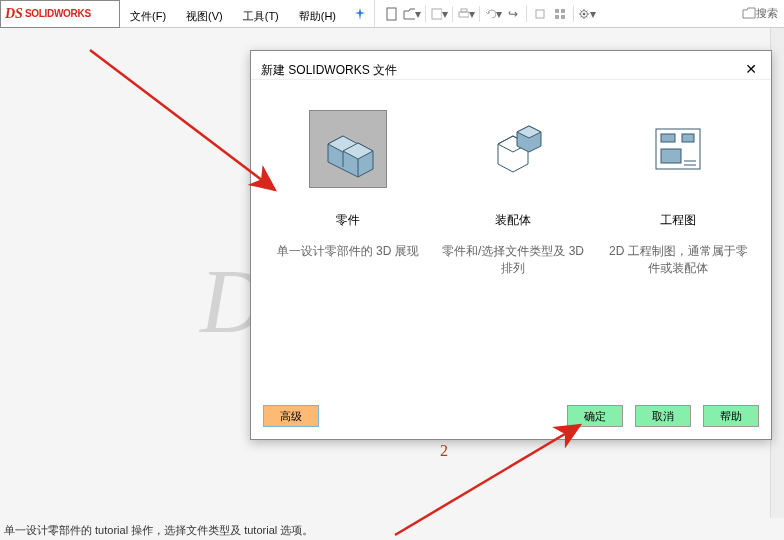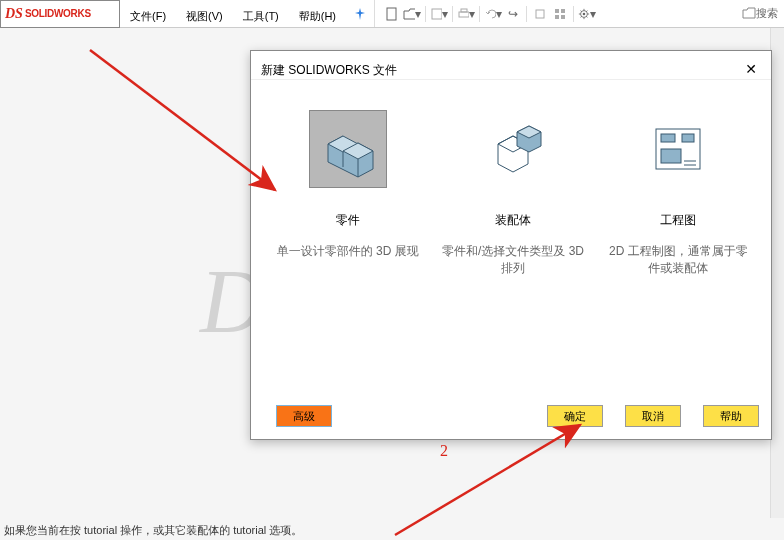--- a/index.html
+++ b/index.html
@@ -26,22 +26,22 @@
 .dialog { position: absolute; left: 250px; top: 50px; width: 522px; height: 390px; background: #fff; border: 1px solid #888; box-shadow: 0 3px 10px rgba(0,0,0,0.25); }
 .dlg-title { height: 29px; display: flex; align-items: flex-end; padding: 0 10px; font-size: 12px; border-bottom: 1px solid #eee; }
 .dlg-close { margin-left: auto; width: 20px; height: 20px; display: flex; align-items: center; justify-content: center; font-size: 14px; cursor: pointer; }
 .dlg-body { padding: 30px 10px 10px 14px; display: flex; justify-content: space-around; }
 .opt { width: 150px; text-align: center; cursor: pointer; }
 .opt-icon { width: 78px; height: 78px; margin: 0 auto 24px; display: flex; align-items: center; justify-content: center; border: 1px solid transparent; }
 .opt.selected .opt-icon { background: #b8b8b8; border: 1px solid #888; }
 .opt-title { font-size: 12px; margin-bottom: 14px; }
 .opt-desc { font-size: 12px; color: #666; }
 .dlg-footer { position: absolute; bottom: 12px; left: 12px; right: 12px; display: flex; align-items: center; }
-.btn { min-width: 56px; height: 22px; border: 1px solid #999; background: #fde047; font-size: 11px; display: flex; align-items: center; justify-content: center; cursor: pointer; margin-left: 22px; }
-.btn.adv { background: #f97316; border-color: #7ab3db; margin-left: 13px; }
+.btn { min-width: 56px; height: 22px; border: 1px solid #999; background: #86efac; font-size: 11px; display: flex; align-items: center; justify-content: center; cursor: pointer; margin-left: 12px; }
+.btn.adv { background: #fdba74; border-color: #7ab3db; margin-left: 0; }
 .footer-right { margin-left: auto; display: flex; }
 
 
 .arrow { position: absolute; pointer-events: none; }
 .annotation-num { position: absolute; color: #d9261c; font-size: 16px; font-family: serif; }
 
 
 .status { position: absolute; bottom: 2px; left: 4px; font-size: 11px; color: #333; }
 
 
@@ -192,13 +192,13 @@
   <defs>
     <marker id="ah" markerWidth="12" markerHeight="12" refX="10" refY="5" orient="auto">
       <path d="M0,0 L11,5 L0,10 L3,5 Z" fill="#d9261c"></path>
     </marker>
   </defs>
   <line x1="90" y1="50" x2="275" y2="190" stroke="#d9261c" stroke-width="2.5" marker-end="url(#ah)"></line>
   <line x1="395" y1="535" x2="580" y2="425" stroke="#d9261c" stroke-width="2.5" marker-end="url(#ah)"></line>
 </svg>
 <div class="annotation-num" style="left:440px; top:442px">2</div>
 
-<div class="status">如果您当前在按 tutorial 操作，或其它装配体的 tutorial 选项。</div>
+<div class="status">单一设计零部件的 tutorial 操作，选择文件类型及 tutorial 选项。</div>
 
 </body></html>

